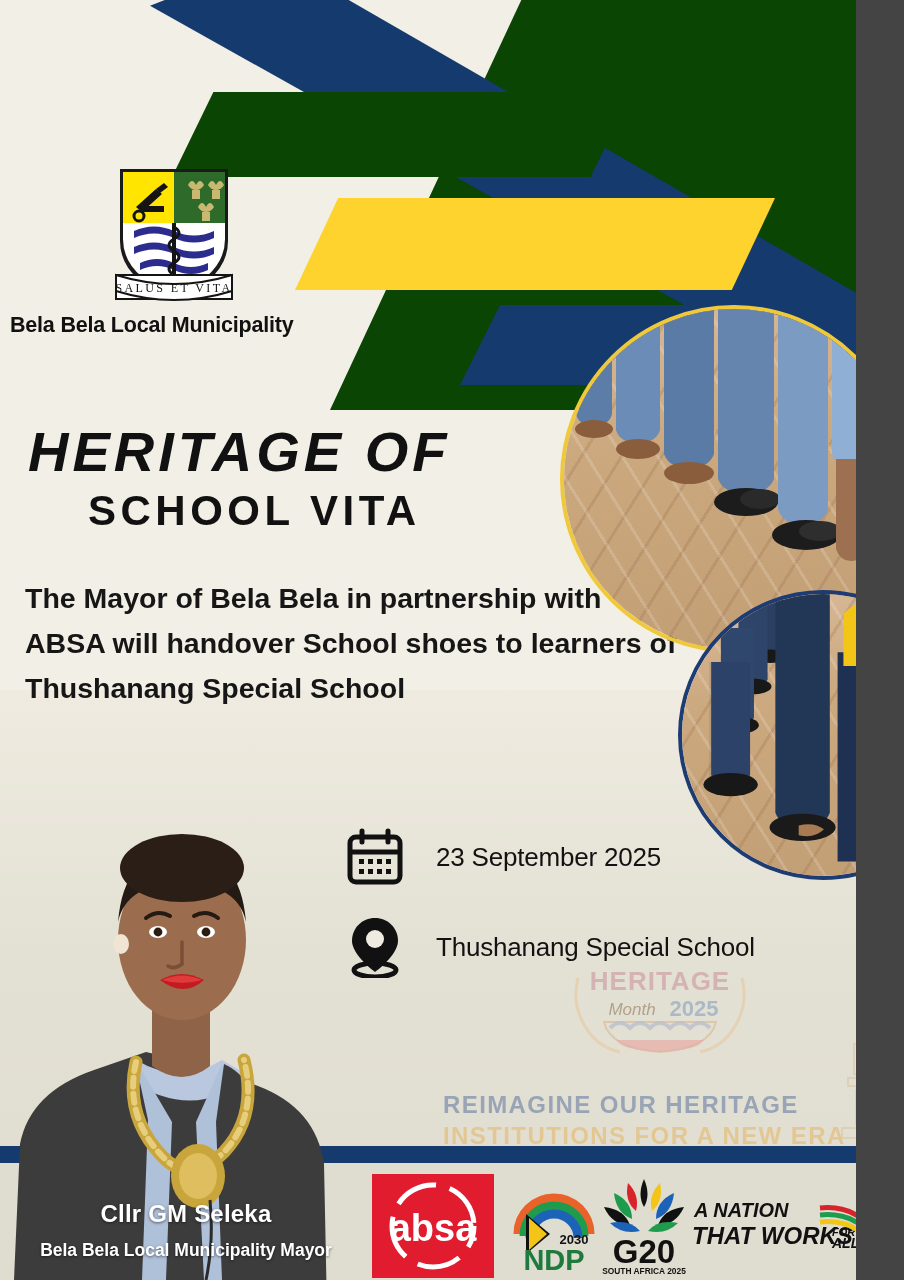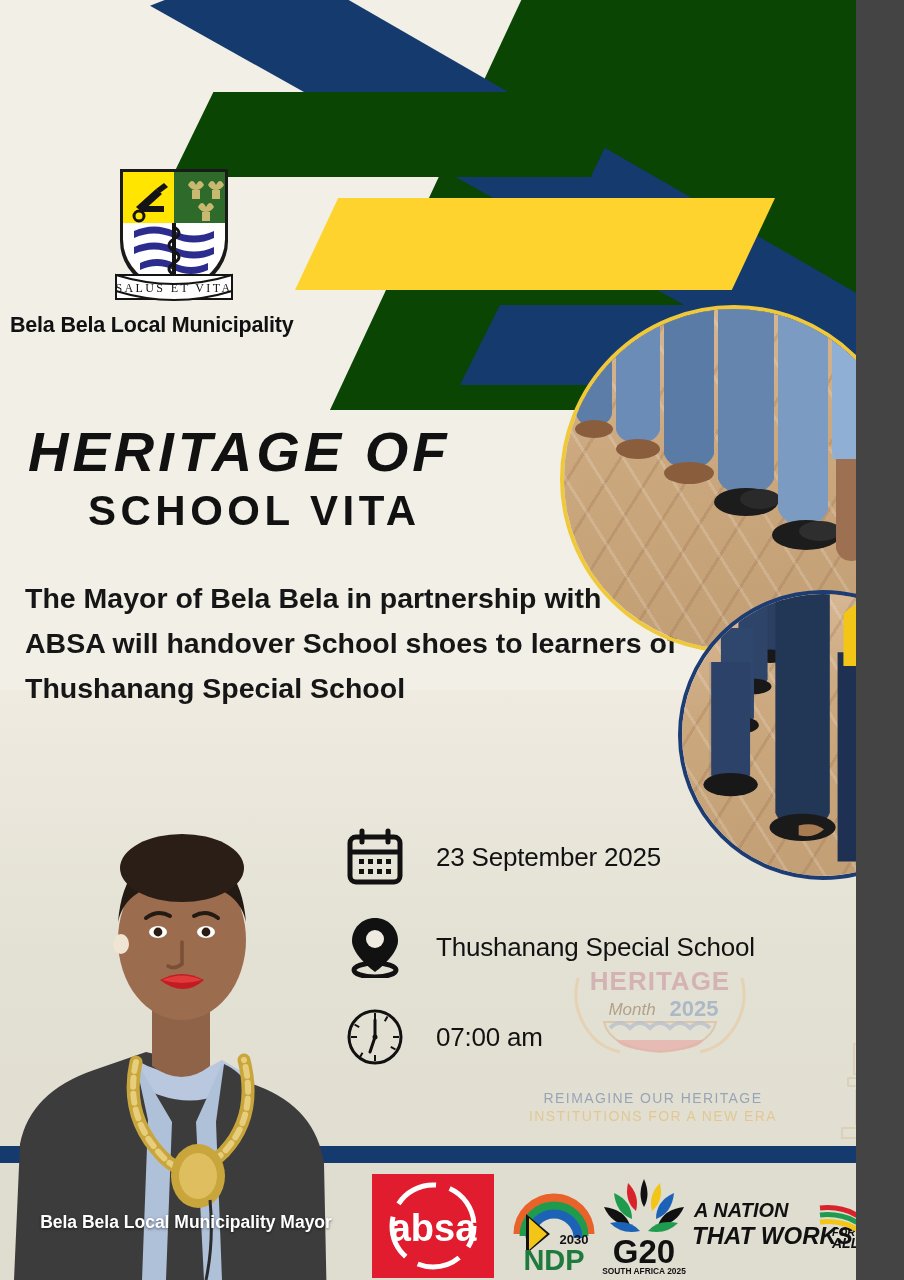--- a/index.html
+++ b/index.html
@@ -113,23 +113,22 @@
   
   .details{ position:absolute; left:346px; top:812px; }
   .drow{ display:flex; align-items:center; height:90px; }
   .dicon{ width:62px; display:flex; align-items:center; justify-content:flex-start; }
   .dtext{ font-size:26px; font-weight:normal; color:#121212; margin-left:28px; letter-spacing:-.2px; }
 
   
   .heritage{ position:absolute; left:560px; top:960px; width:200px; height:100px; opacity:.55; }
   .heritage-tag{
     position:absolute; left:443px; top:1090px; width:420px;
-    font-size:14px; font-weight:normal; letter-spacing:1.4px; line-height:1.28;
+    font-size:24px; font-weight:bold; letter-spacing:1.4px; line-height:1.28;
     opacity:.85;
-    text-align:center;
   }
   .htag1{ color:#8C9BB0; }
   .htag2{ color:#E3C489; }
   .pillar{ position:absolute; left:840px; top:1040px; width:60px; height:105px; opacity:.45; }
 
   
   .absa{
     position:absolute; left:372px; top:1174px; width:122px; height:104px;
     background:#E01C2E;
   }
@@ -264,35 +263,20 @@
       <div class="dicon">
         <svg width="58" height="62" viewBox="0 0 58 62">
           <path d="M29 2 C16 2 6 12 6 25 C6 39 29 56 29 56 C29 56 52 39 52 25 C52 12 42 2 29 2 Z" fill="#111"></path>
           <circle cx="29" cy="23" r="9" fill="#EFEBE0"></circle>
           <ellipse cx="29" cy="54" rx="21" ry="7" fill="none" stroke="#111" stroke-width="5"></ellipse>
         </svg>
       </div>
       <div class="dtext">Thushanang Special School</div>
     </div>
 
-    <div class="drow">
-      <div class="dicon">
-        <svg width="58" height="58" viewBox="0 0 58 58">
-          <circle cx="29" cy="29" r="26" fill="none" stroke="#111" stroke-width="3"></circle>
-          <g stroke="#111" stroke-width="2">
-            <path d="M29 5 V11 M29 47 V53 M5 29 H11 M47 29 H53"></path>
-            <path d="M41.5 8.5 L38.8 13.2 M16.5 44.8 L13.8 49.5 M49.5 41.5 L44.8 38.8 M13.2 19.2 L8.5 16.5"></path>
-          </g>
-          <path d="M29 29 V12" stroke="#111" stroke-width="3" stroke-linecap="round"></path>
-          <path d="M29 29 L24 44" stroke="#111" stroke-width="3" stroke-linecap="round"></path>
-          <circle cx="29" cy="29" r="2.5" fill="#111"></circle>
-        </svg>
-      </div>
-      <div class="dtext">07:00 am</div>
-    </div>
   </div>
 
   <svg class="heritage" viewBox="0 0 200 100">
     <path d="M18 18 q-8 32 14 58 q10 12 28 16" fill="none" stroke="#E8C79A" stroke-width="3"></path>
     <path d="M182 18 q8 32 -14 58 q-10 12 -28 16" fill="none" stroke="#E8C79A" stroke-width="3"></path>
     <text x="100" y="30" text-anchor="middle" font-size="26" font-weight="bold" letter-spacing="1" fill="#C98F9B">HERITAGE</text>
     <text x="72" y="55" text-anchor="middle" font-size="17" font-style="italic" fill="#8B6F4E">Month</text>
     <text x="134" y="56" text-anchor="middle" font-size="22" font-weight="bold" fill="#7F9BBF">2025</text>
     <path d="M44 62 h112 q-6 26 -56 30 q-50 -4 -56 -30 Z" fill="none" stroke="#D8B58A" stroke-width="2"></path>
     <g opacity=".8">
@@ -353,20 +337,21 @@
 
       <path d="M150 290 q-12 54 26 94 q28 30 62 -4 q34 -36 20 -92" fill="none" stroke="#C9A63C" stroke-width="13" stroke-linecap="round"></path>
       <path d="M150 290 q-12 54 26 94 q28 30 62 -4 q34 -36 20 -92" fill="none" stroke="#E7CE7C" stroke-width="6" stroke-linecap="round" stroke-dasharray="9 7"></path>
       <ellipse cx="212" cy="404" rx="27" ry="32" fill="#C9A63C"></ellipse>
       <ellipse cx="212" cy="404" rx="19" ry="23" fill="#DEBE5E"></ellipse>
       <path d="M224 428 q4 42 -4 80" stroke="#2B2B2B" stroke-width="3" fill="none"></path>
     </g>
   </svg>
 
   <div class="caption">
+    <div class="cap1">Cllr GM Seleka</div>
     <div class="cap2">Bela Bela Local Municipality Mayor</div>
   </div>
 
   <svg class="absa" viewBox="0 0 122 104">
     <rect width="122" height="104" fill="#E01C2E"></rect>
     <circle cx="61" cy="52" r="41" fill="none" stroke="#fff" stroke-width="5" stroke-dasharray="44 14" stroke-dashoffset="22"></circle>
     <text x="61" y="67" text-anchor="middle" font-family="Liberation Sans, sans-serif" font-size="38" font-weight="bold" fill="#fff">absa</text>
   </svg>
 
   <svg class="ndp" viewBox="0 0 84 88">

